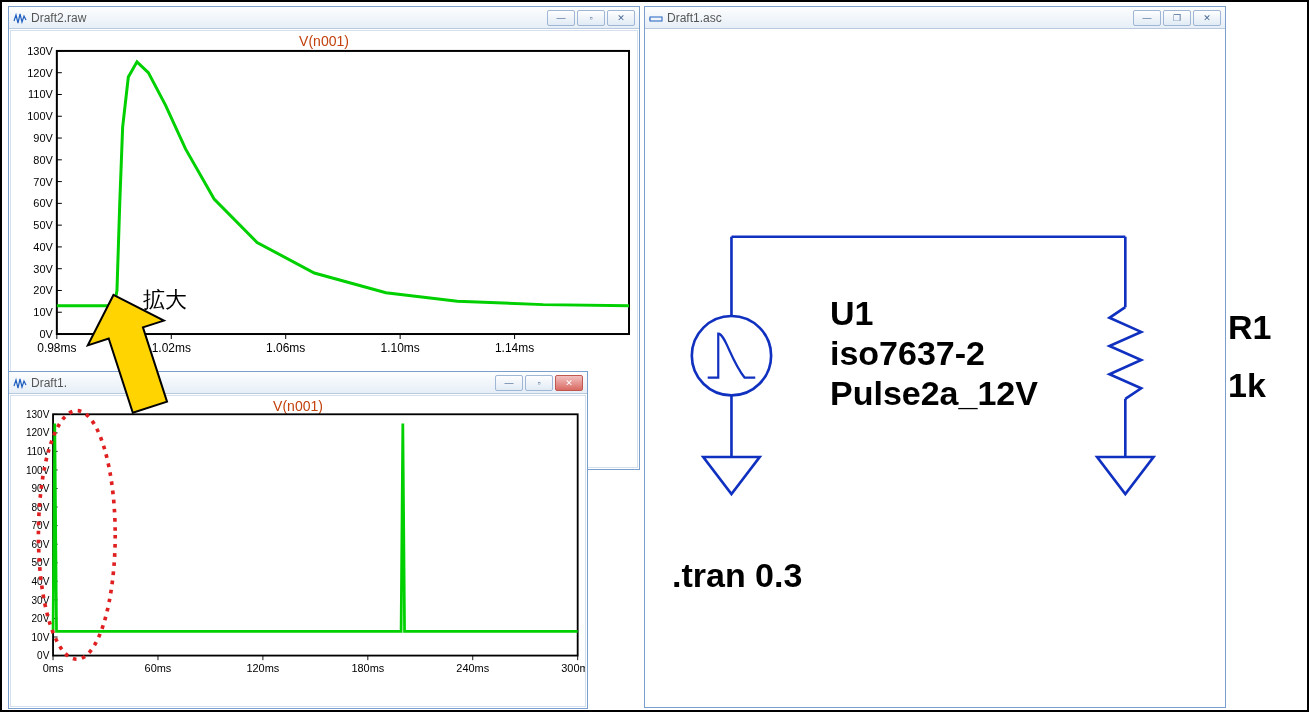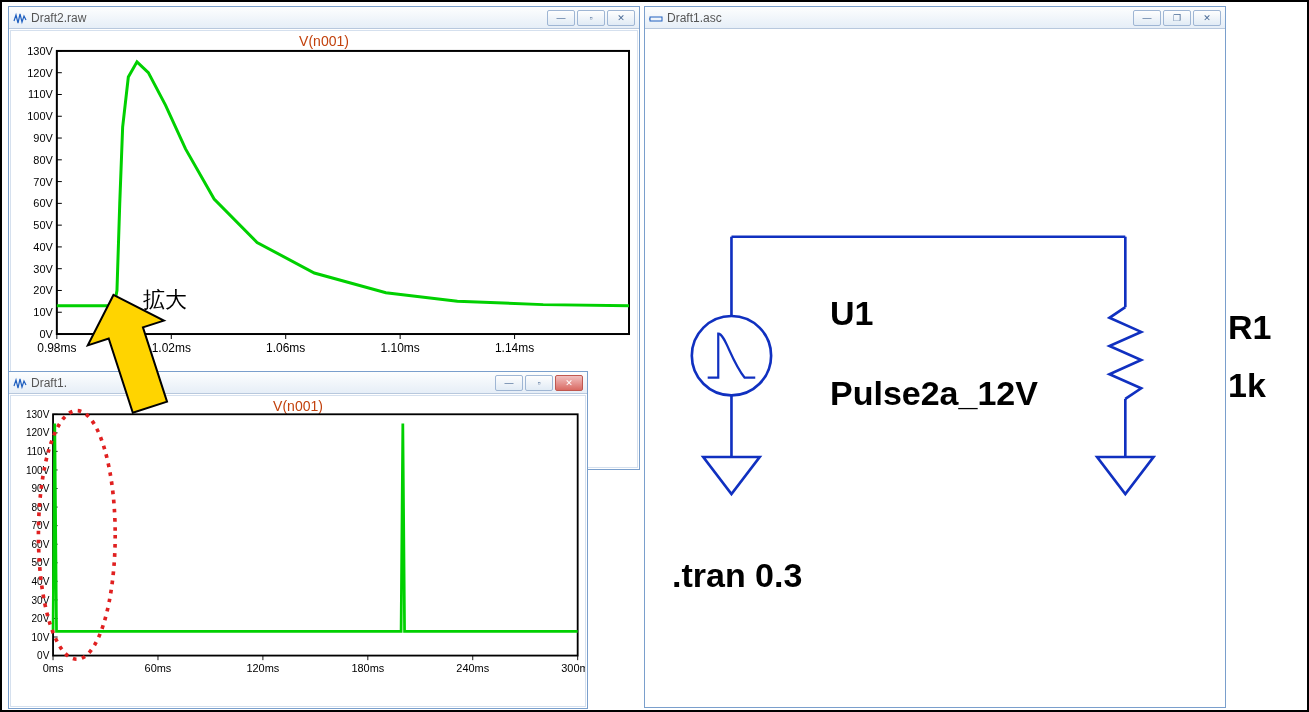--- a/index.html
+++ b/index.html
@@ -276,18 +276,19 @@
 
         <line x1="544" y1="190" x2="544" y2="270"></line>
 
         <polyline points="544,270 526,282 562,298 526,314 562,330 526,346 562,362 544,374"></polyline>
         <line x1="544" y1="374" x2="544" y2="440"></line>
         <polygon points="512,440 576,440 544,482" stroke-width="3"></polygon>
       </g>
     </svg>
     
     <div class="schem-text" style="left:184px; top:264px;">U1</div>
+    <div class="schem-text" style="left:184px; top:304px;">iso7637-2</div>
     <div class="schem-text" style="left:184px; top:344px;">Pulse2a_12V</div>
     <div class="schem-text" style="left:582px; top:278px;">R1</div>
     <div class="schem-text" style="left:582px; top:336px;">1k</div>
     <div class="schem-text" style="left:26px; top:482px;margin-top:44px;">.tran 0.3</div>
   </div>
 </div>
 
 </body></html>

